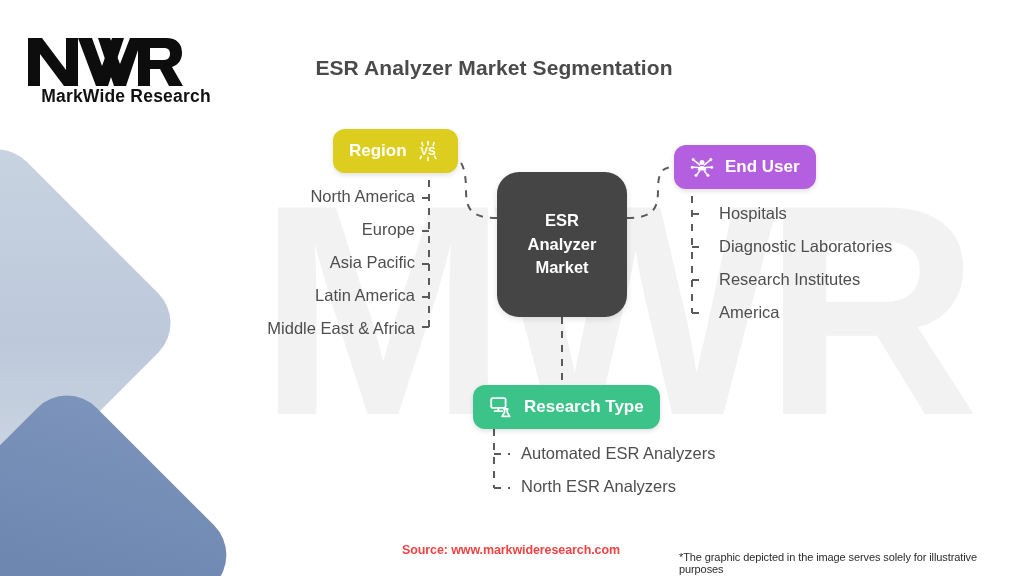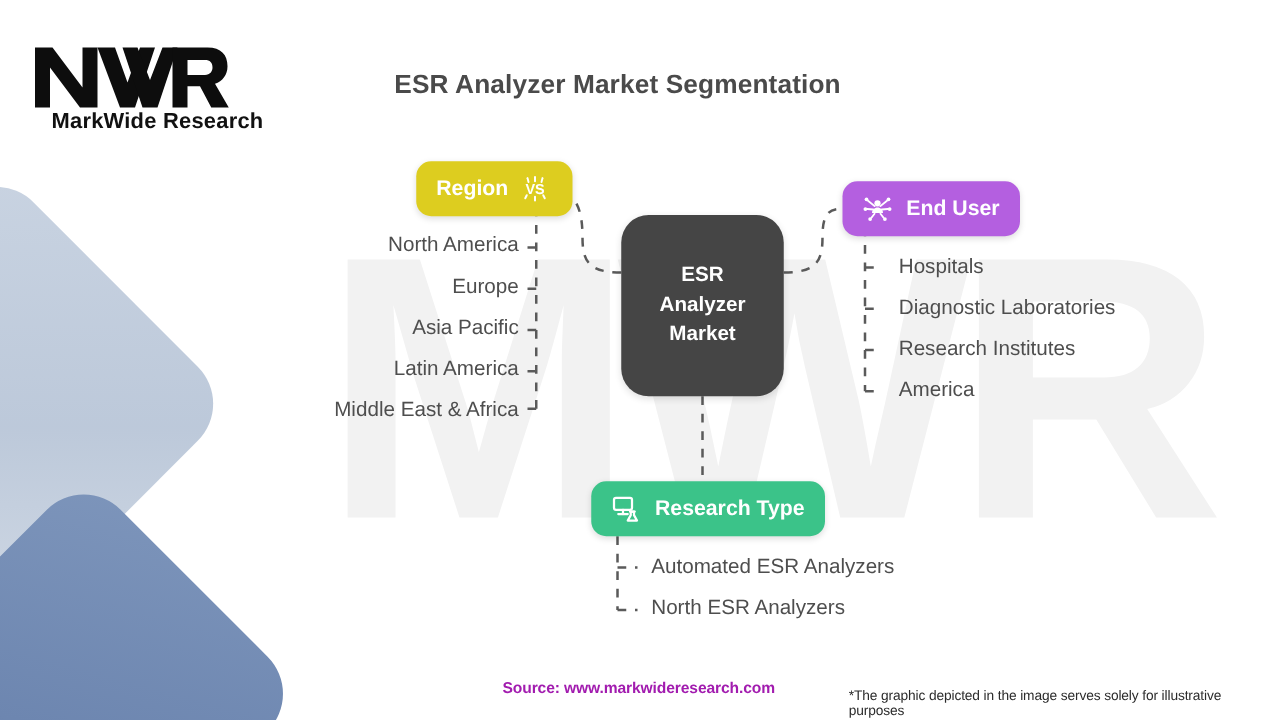--- a/index.html
+++ b/index.html
@@ -205,21 +205,21 @@
   }
   #list-product .leaf { margin-bottom: 16.5px; }
 
   
   .source {
     position: absolute;
     left: 402px;
     top: 543px;
     font-size: 12.5px;
     font-weight: 700;
-    color: #a21caf;
+    color: #ef4444;
     letter-spacing: -.1px;
   }
   .disclaimer {
     position: absolute;
     left: 679px;
     top: 551px;
     font-size: 11px;
     color: #2b2b2b;
     letter-spacing: -.1px;
   }

